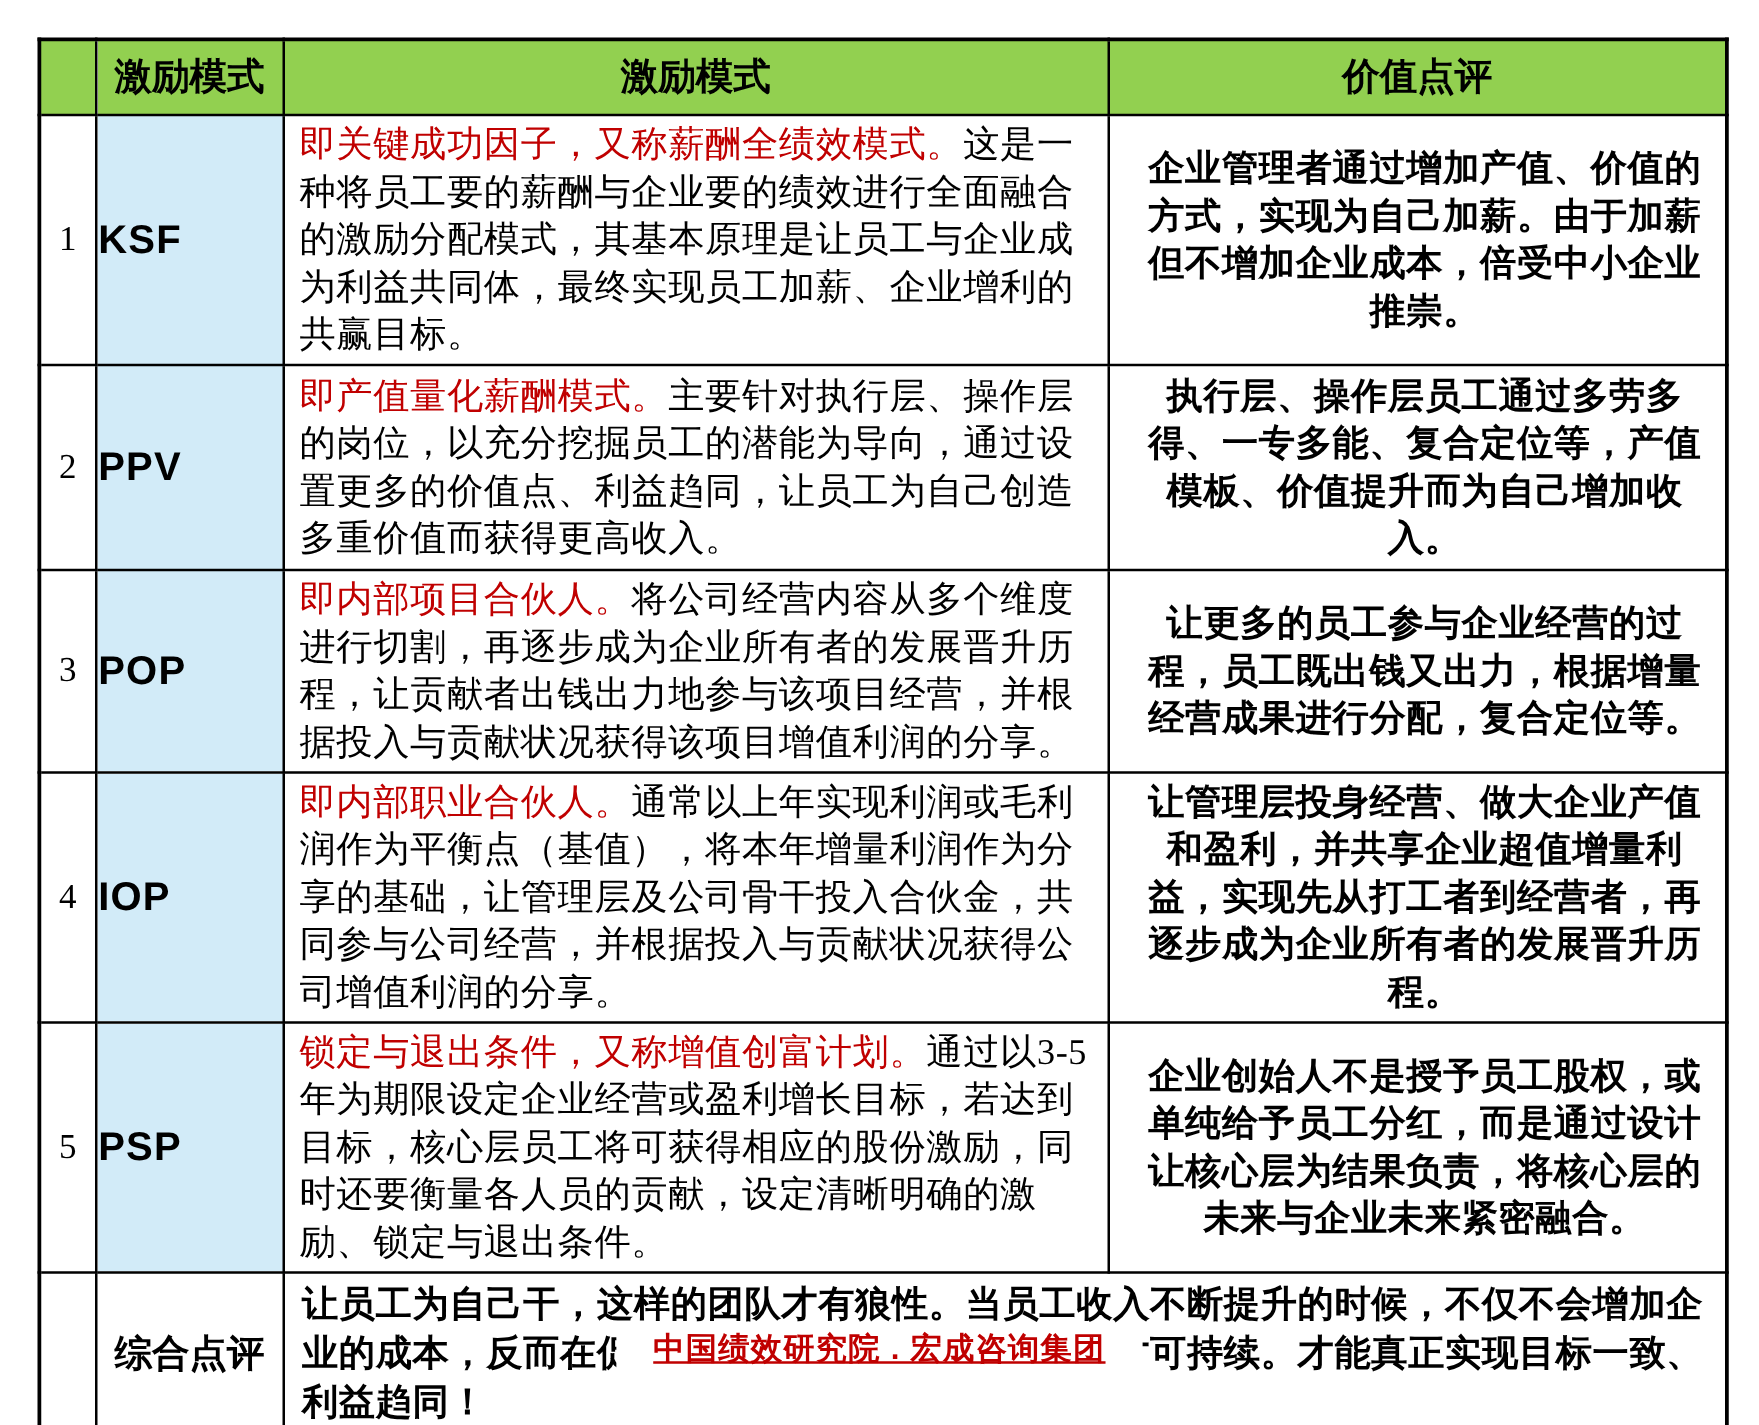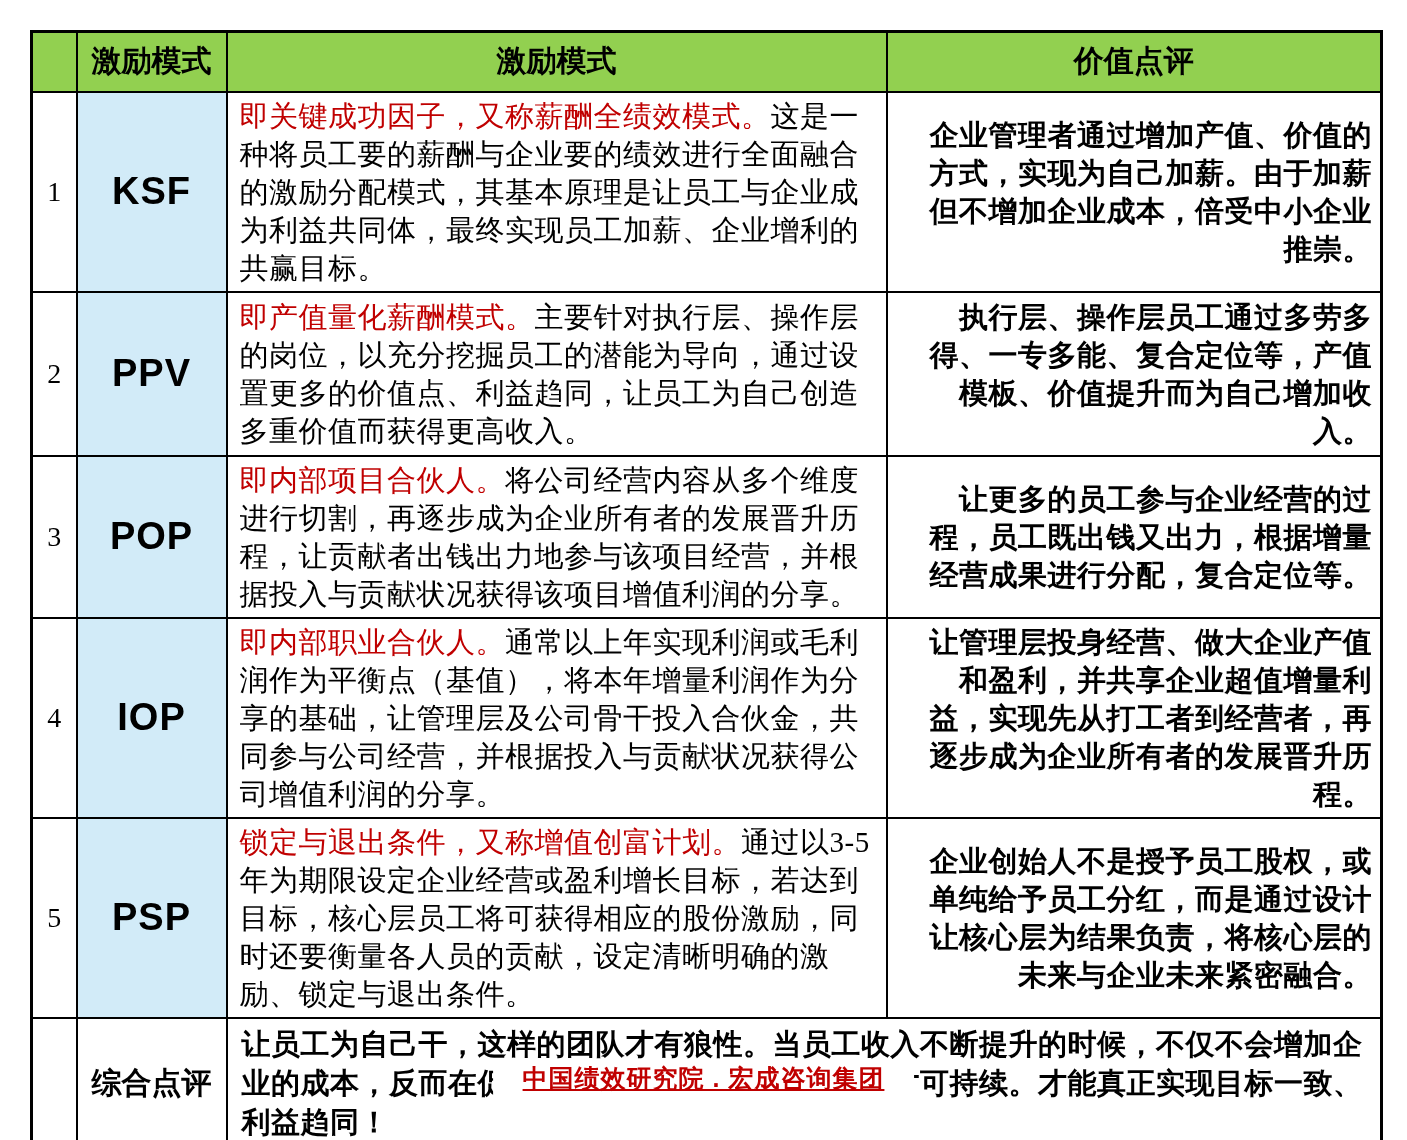--- a/index.html
+++ b/index.html
@@ -25,32 +25,32 @@
     background:#92D050;
     font-family:"Liberation Sans","DejaVu Sans",sans-serif;
     font-weight:bold;font-size:30px;text-align:center;color:#000;
   }
   
   td.num{
     text-align:center;font-size:28px;font-weight:normal;
     font-family:"Liberation Serif","DejaVu Serif",serif;background:#fff;
   }
   td.model{
-    background:#D2EBF8;text-align:center;
+    background:#D2EBF8;text-align:left;
     font-family:"Liberation Sans","DejaVu Sans",sans-serif;
-    font-weight:bold;font-size:38px;letter-spacing:1px;
+    font-weight:bold;font-size:32px;letter-spacing:1px;
   }
   td.def{
     font-size:29px;font-weight:normal;line-height:38px;
     padding:4px 8px 4px 12px;letter-spacing:0.5px;text-align:left;
   }
   td.def .hl{color:#C00000;}
   td.val{
     font-size:29px;font-weight:bold;line-height:38px;
-    padding:4px 8px 4px 20px;letter-spacing:0.5px;text-align:right;
+    padding:4px 8px 4px 20px;letter-spacing:0.5px;text-align:center;
   }
   
   td.summary-label{
     background:#fff;text-align:center;
     font-family:"Liberation Sans","DejaVu Sans",sans-serif;
     font-weight:bold;font-size:30px;
   }
   td.summary-text{
     font-size:29px;font-weight:bold;line-height:39px;
     padding:6px 14px 6px 14px;letter-spacing:0.5px;text-align:left;

